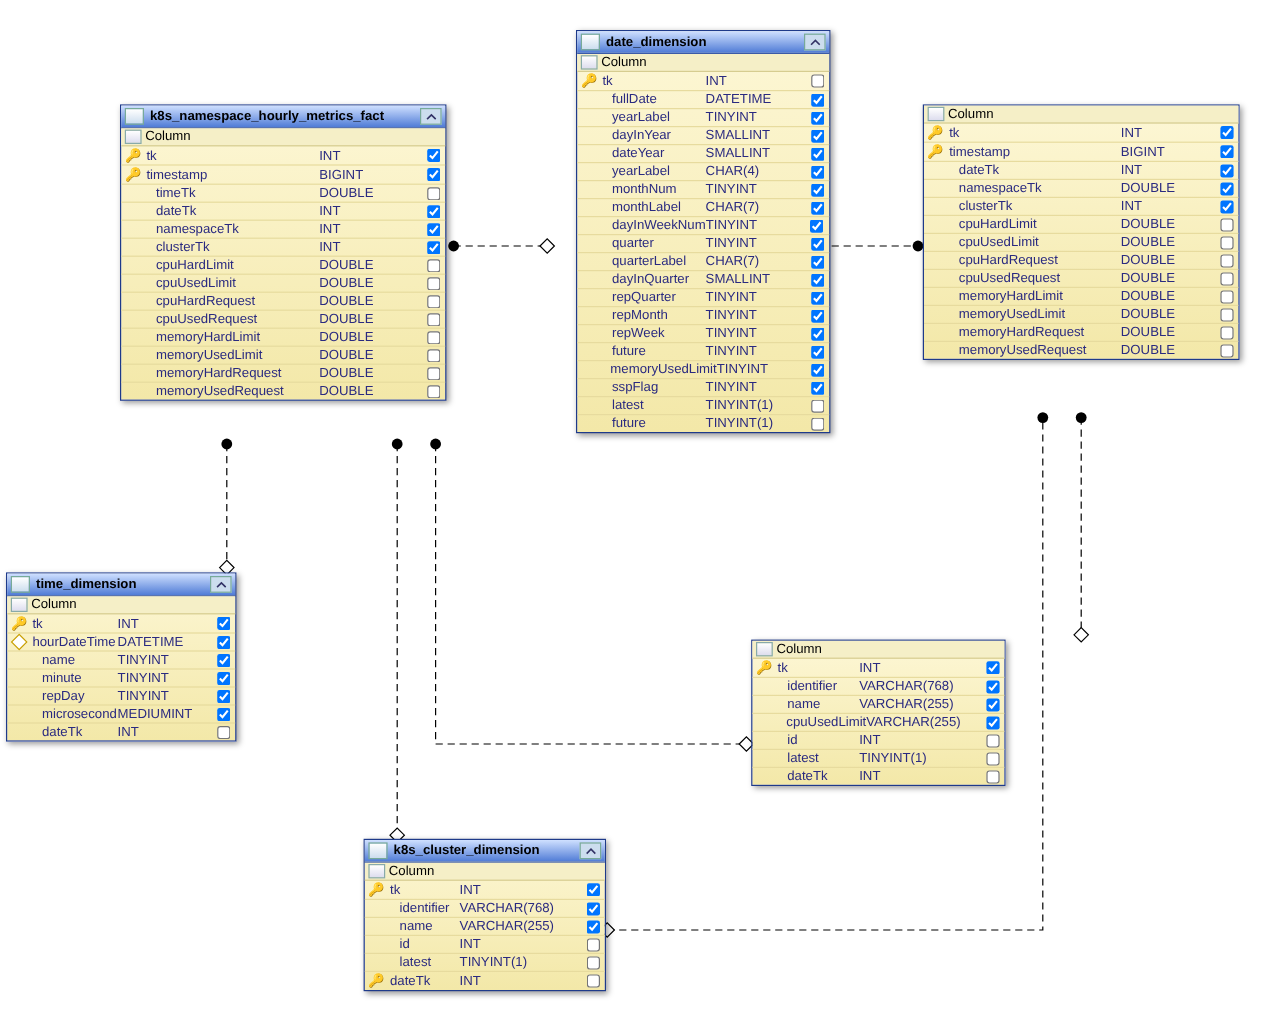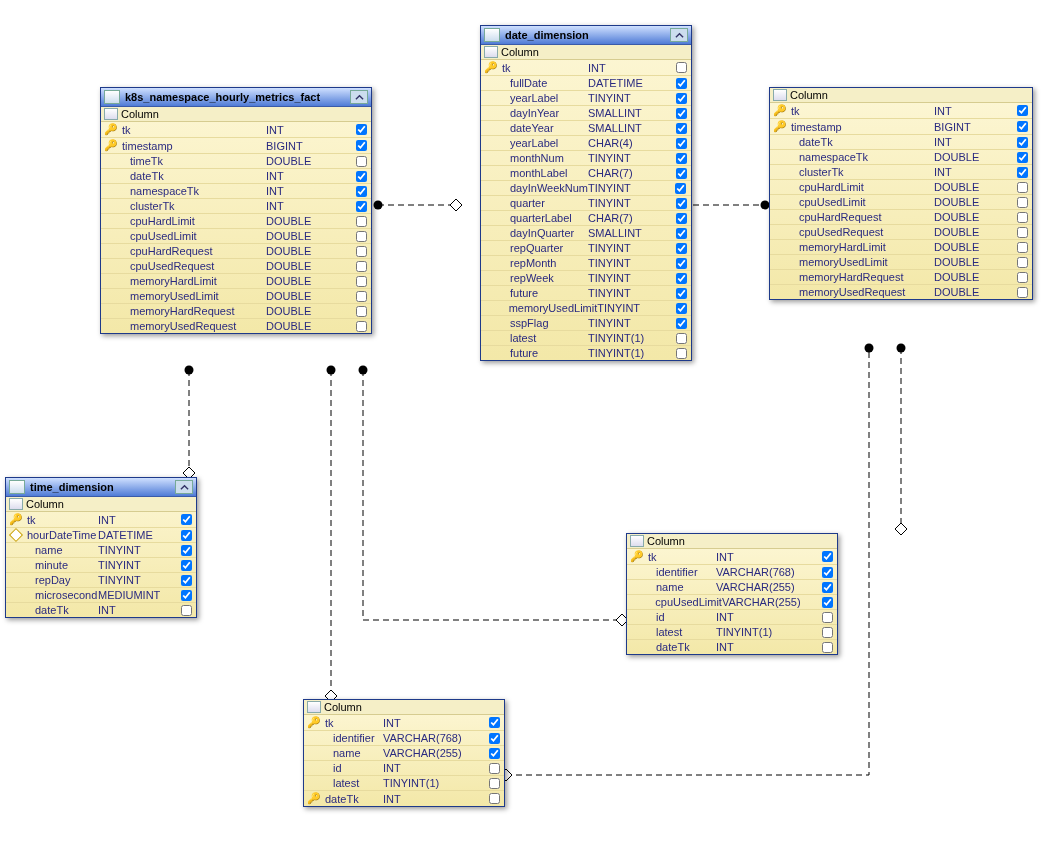--- a/index.html
+++ b/index.html
@@ -605,20 +605,29 @@
     <div class="row">
       <span class="ic"></span>
       <span class="n" style="padding-left:10px">dateTk</span>
       <span class="t" style="width:98px">INT</span>
       <span class="ck">
         <input type="checkbox" style="">
       </span>
     </div>
   </div>
 <div class="tbl" style="left: 303px; top: 699px; width: 200px;">
+    <div class="hdr">
+      <span class="titic"></span>
+      <span class="title">k8s_cluster_dimension</span>
+      <span class="coll">
+        <svg viewBox="0 0 10 10">
+          <path d="M1 7 L5 3 L9 7" fill="none" stroke="#336" stroke-width="1.5"></path>
+        </svg>
+      </span>
+    </div>
     <div class="sub">
       <span class="subic"></span>
       <span>Column</span>
     </div>
     <div class="row">
       <span class="ic">
         <span class="key-y">🔑</span>
       </span>
       <span class="n" style="">tk</span>
       <span class="t" style="width:98px">INT</span>

